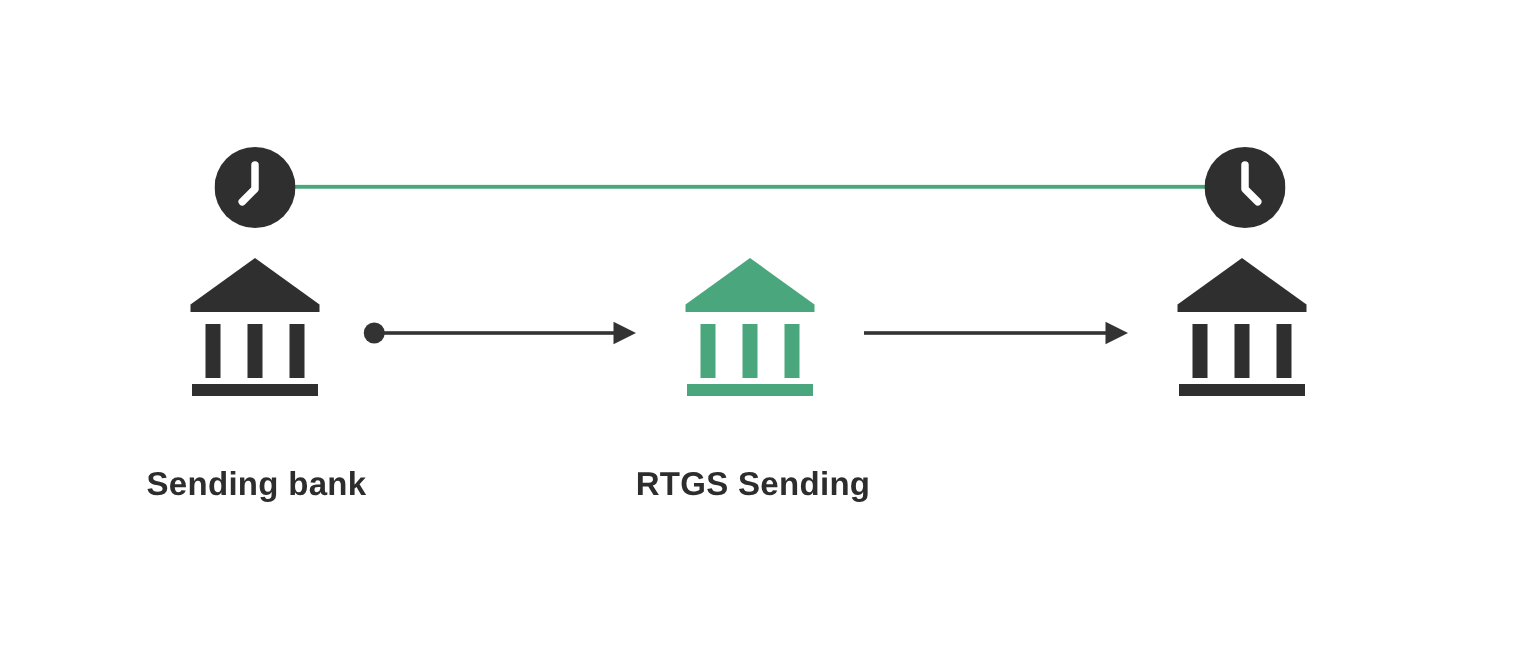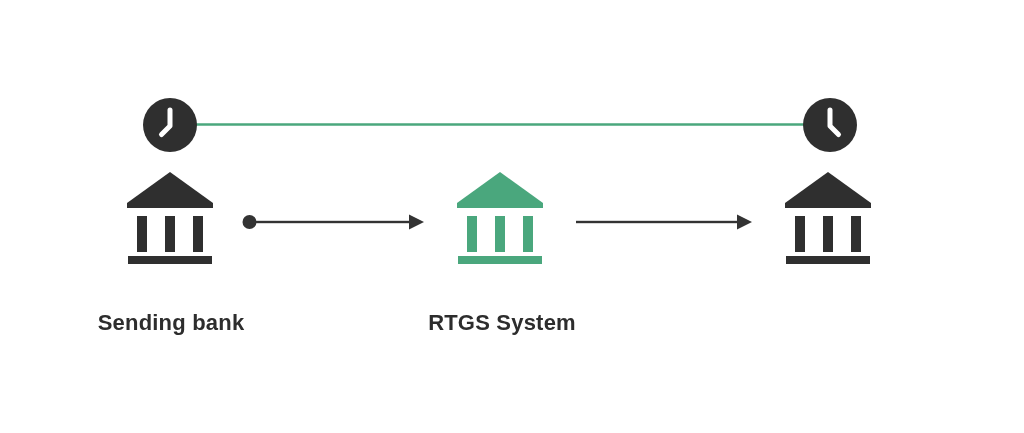--- a/index.html
+++ b/index.html
@@ -104,15 +104,15 @@
   </svg>
 
   <svg class="arrow arrow-2" viewBox="0 0 176 20">
     <g fill="#333333">
       <rect x="0" y="8.8" width="162" height="2.4"></rect>
       <polygon points="161,2.5 176,10 161,17.5"></polygon>
     </g>
   </svg>
 
   <div class="node-label label-sending">Sending bank</div>
-  <div class="node-label label-rtgs">RTGS System</div>
+  <div class="node-label label-rtgs">RTGS Sending</div>
 
 </div>
 
 </body></html>

